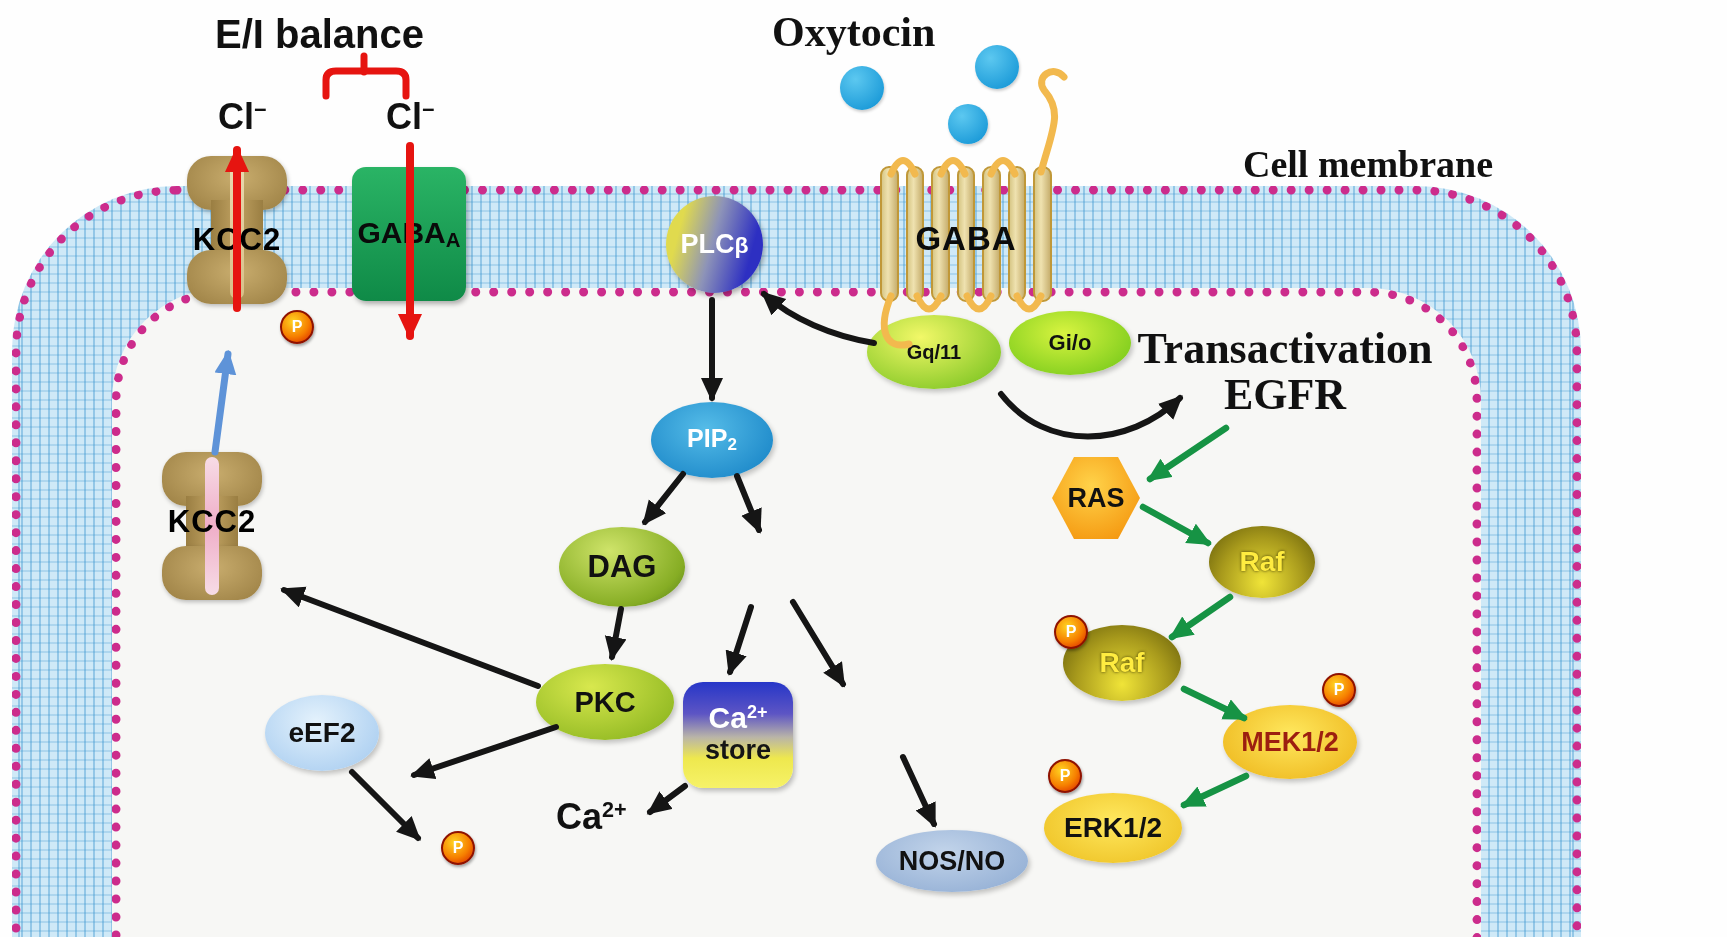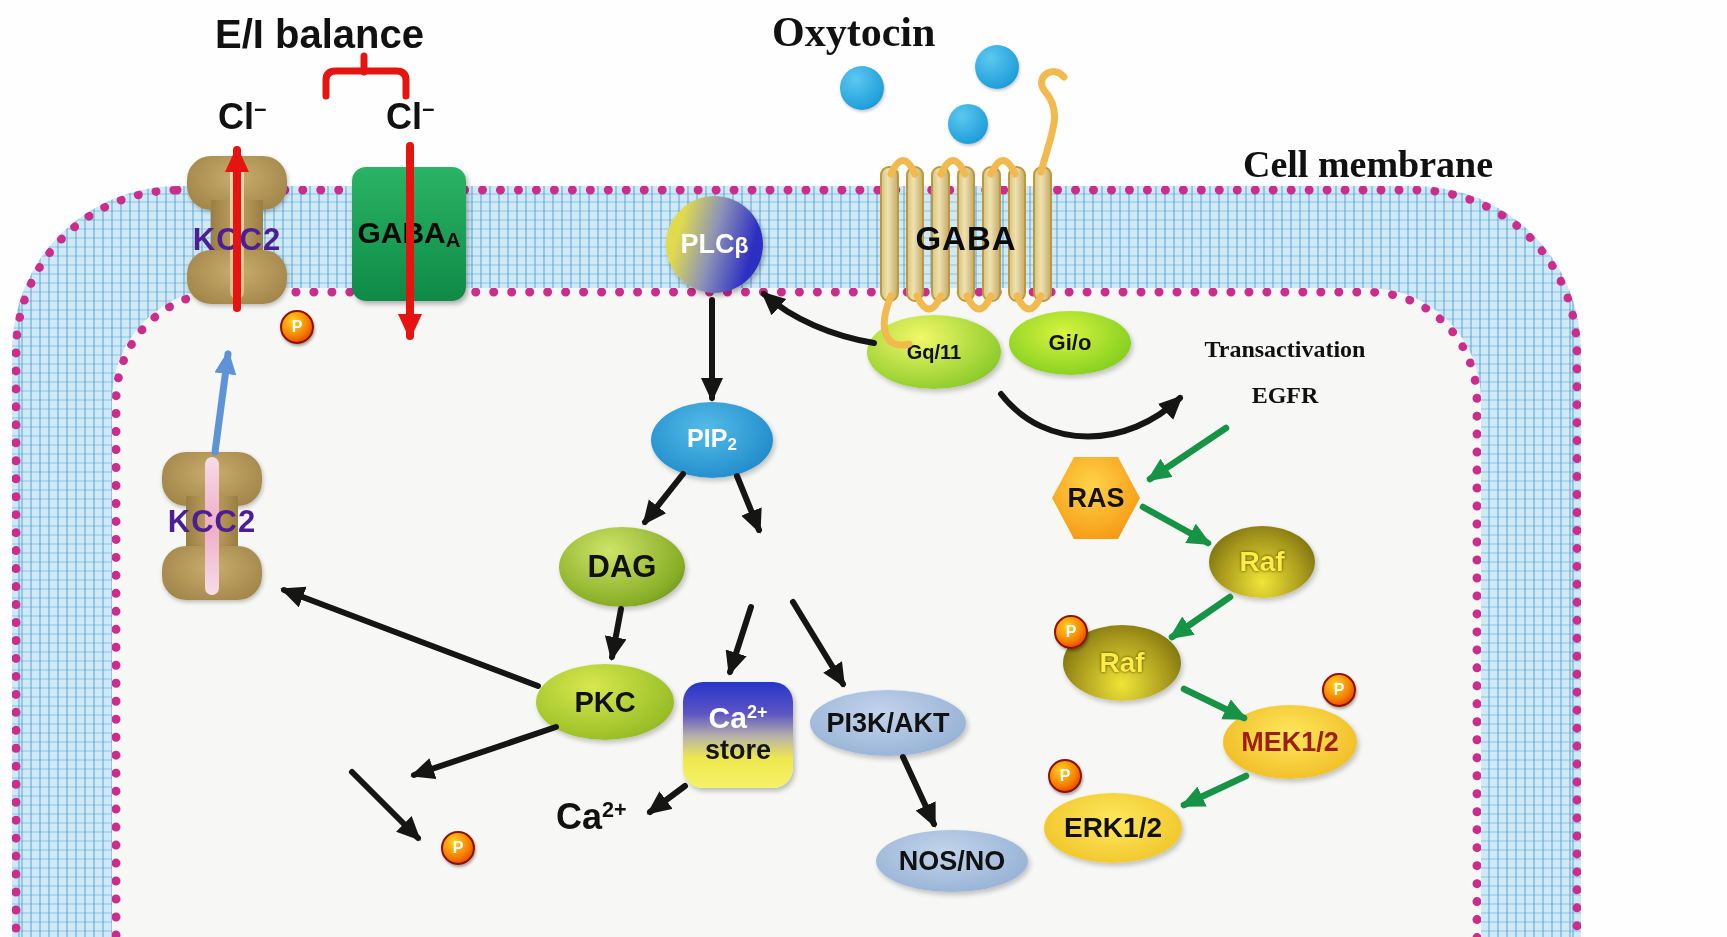--- a/index.html
+++ b/index.html
@@ -52,21 +52,21 @@
     display:flex;align-items:center;justify-content:center;color:#fff;font-weight:bold;font-size:27px;
     box-shadow:2px 3px 5px rgba(0,0,0,.3)}
   
   .kcc2{position:absolute;width:100px;height:148px;z-index:10}
   .kl{position:absolute;left:0;width:100px;height:54px;background:radial-gradient(ellipse at 50% 40%,#c9ad6e,#9a7e42);border-radius:24px;box-shadow:1px 2px 4px rgba(0,0,0,.25)}
   .kl.top{top:0}.kl.bot{bottom:0}
   .kw{position:absolute;left:24px;top:44px;width:52px;height:60px;background:linear-gradient(90deg,#9a7e42,#c0a262,#9a7e42)}
   .kch{position:absolute;left:43px;top:5px;width:14px;height:138px;border-radius:7px}
   .kch.light{background:linear-gradient(180deg,#ead9b0,#d8c089)}
   .kch.pink{background:linear-gradient(180deg,#f7dce6,#efaec8,#f7dce6)}
-  .klabel{position:absolute;left:-12px;width:124px;text-align:center;font-size:31px;font-weight:bold;color:#4c1d95;letter-spacing:1px}
+  .klabel{position:absolute;left:-12px;width:124px;text-align:center;font-size:31px;font-weight:bold;color:#000000;letter-spacing:1px}
   
   .oxtr-group{position:absolute;left:880px;top:166px;width:172px;height:134px;display:flex;gap:7px;z-index:10}
   .helix{width:18px;height:132px;border-radius:9px;background:linear-gradient(90deg,#d8c888,#efe2b0 40%,#c8b070);border:2px solid #c09838}
   .oxtr-label{position:absolute;left:880px;top:220px;width:172px;text-align:center;font-size:33px;font-weight:bold;color:#0b0b0b;z-index:12;letter-spacing:1px}
   
   .dot{position:absolute;border-radius:50%;background:radial-gradient(circle at 35% 30%,#5cc8f0,#1b9ad8 80%);z-index:15;box-shadow:1px 2px 3px rgba(0,0,0,.2)}
   
   .pbadge{position:absolute;width:30px;height:30px;border-radius:50%;z-index:40;
     background:radial-gradient(circle at 38% 32%,#ffd422,#f67f00 55%,#d61d00);border:2px solid #8f1200;
     color:#fff;font-weight:bold;font-size:16px;display:flex;align-items:center;justify-content:center;
@@ -78,21 +78,21 @@
 <body>
 
 <div class="canvas">
 
   <div class="membrane"></div>
   <div class="cytoplasm"></div>
 
   <div class="ttl" style="left:215px;top:12px;font-size:40px">E/I balance</div>
   <div class="ttl serif" style="left:1243px;top:142px;font-size:38px">Cell membrane</div>
   <div class="ttl serif" style="left:772px;top:8px;font-size:42px">Oxytocin</div>
-  <div class="ttl serif" style="left:1128px;top:326px;width:314px;font-size:24px;line-height:46px;text-align:center;white-space:normal;z-index:15">
+  <div class="ttl serif" style="left:1128px;top:326px;width:314px;font-size:44px;line-height:46px;text-align:center;white-space:normal;z-index:15">
     <span>Transactivation</span><br>
     <span>EGFR</span>
   </div>
 
   <div class="ion" style="left:218px;top:96px">
     <span>Cl</span><sup class="sp">−</sup>
   </div>
   <div class="ion" style="left:386px;top:96px">
     <span>Cl</span><sup class="sp">−</sup>
   </div>
@@ -139,22 +139,22 @@
     <span><span>PIP</span><sub class="sb">2</sub></span>
   </div>
   <div class="node dagbg" style="left:559px;top:527px;width:126px;height:80px;font-size:31px">DAG</div>
   <div class="node pkcbg" style="left:536px;top:664px;width:138px;height:76px;font-size:29px">PKC</div>
 
   <div class="castore" style="left:683px;top:682px">
     <div class="cs1"><span>Ca</span><sup class="sp">2+</sup></div>
     <div class="cs2">store</div>
   </div>
 
-  <div class="node bluegray" style="left:810px;top:690px;width:156px;height:66px;font-size:27px">PI3K/AKT</div>
   <div class="node bluegray" style="left:876px;top:830px;width:152px;height:62px;font-size:27px">NOS/NO</div>
+  <div class="node eef2bg" style="left:265px;top:695px;width:114px;height:76px;font-size:28px">eEF2</div>
 
   <div class="kcc2" style="left:162px;top:452px">
     <div class="kl top"></div>
     <div class="kw"></div>
     <div class="kl bot"></div>
     <div class="kch pink"></div>
     <div class="klabel" style="top:52px">KCC2</div>
   </div>
 
   <div class="node rasbg" style="left:1052px;top:457px;width:88px;height:82px;font-size:27px">RAS</div>

